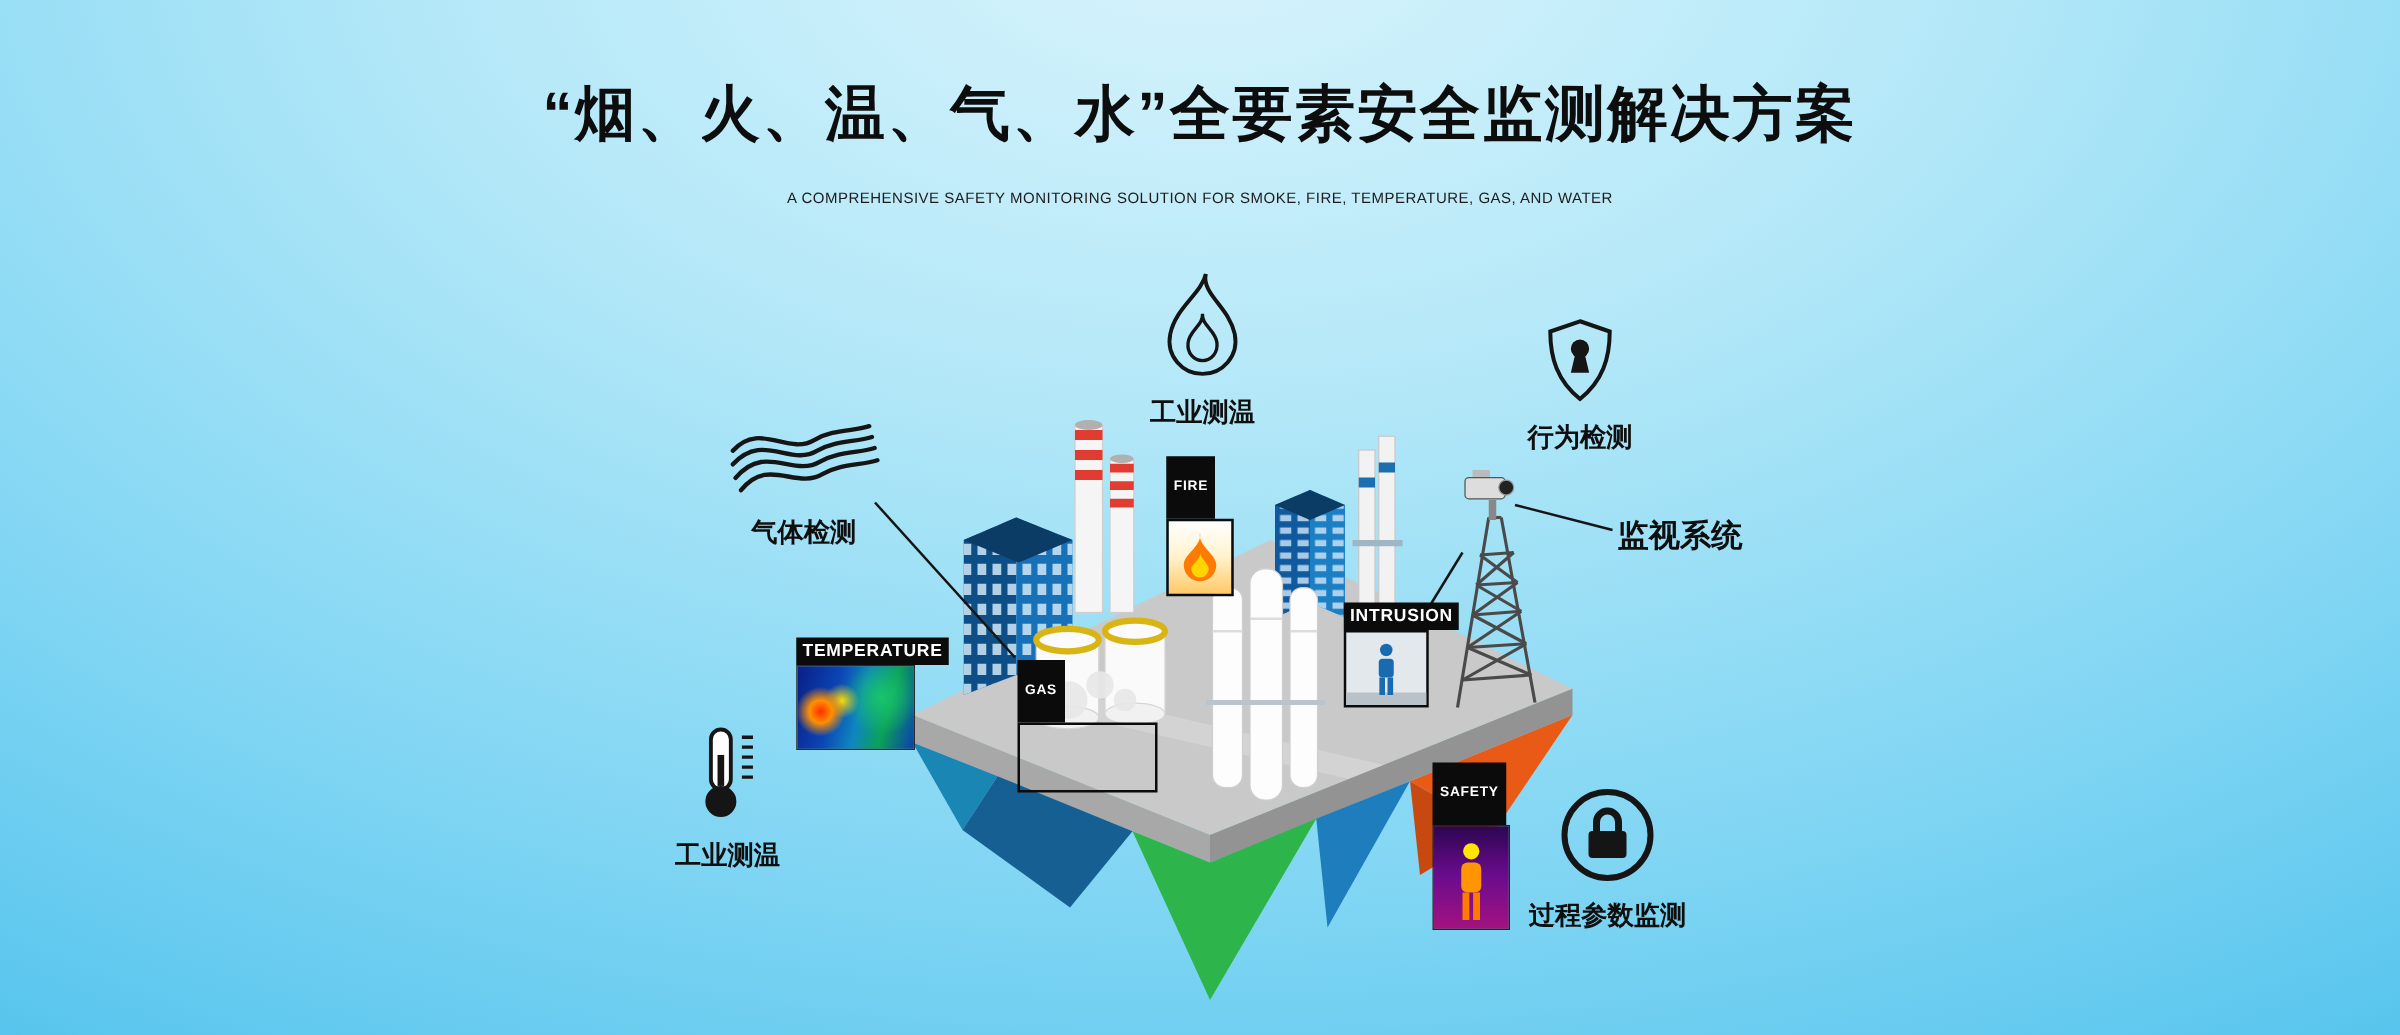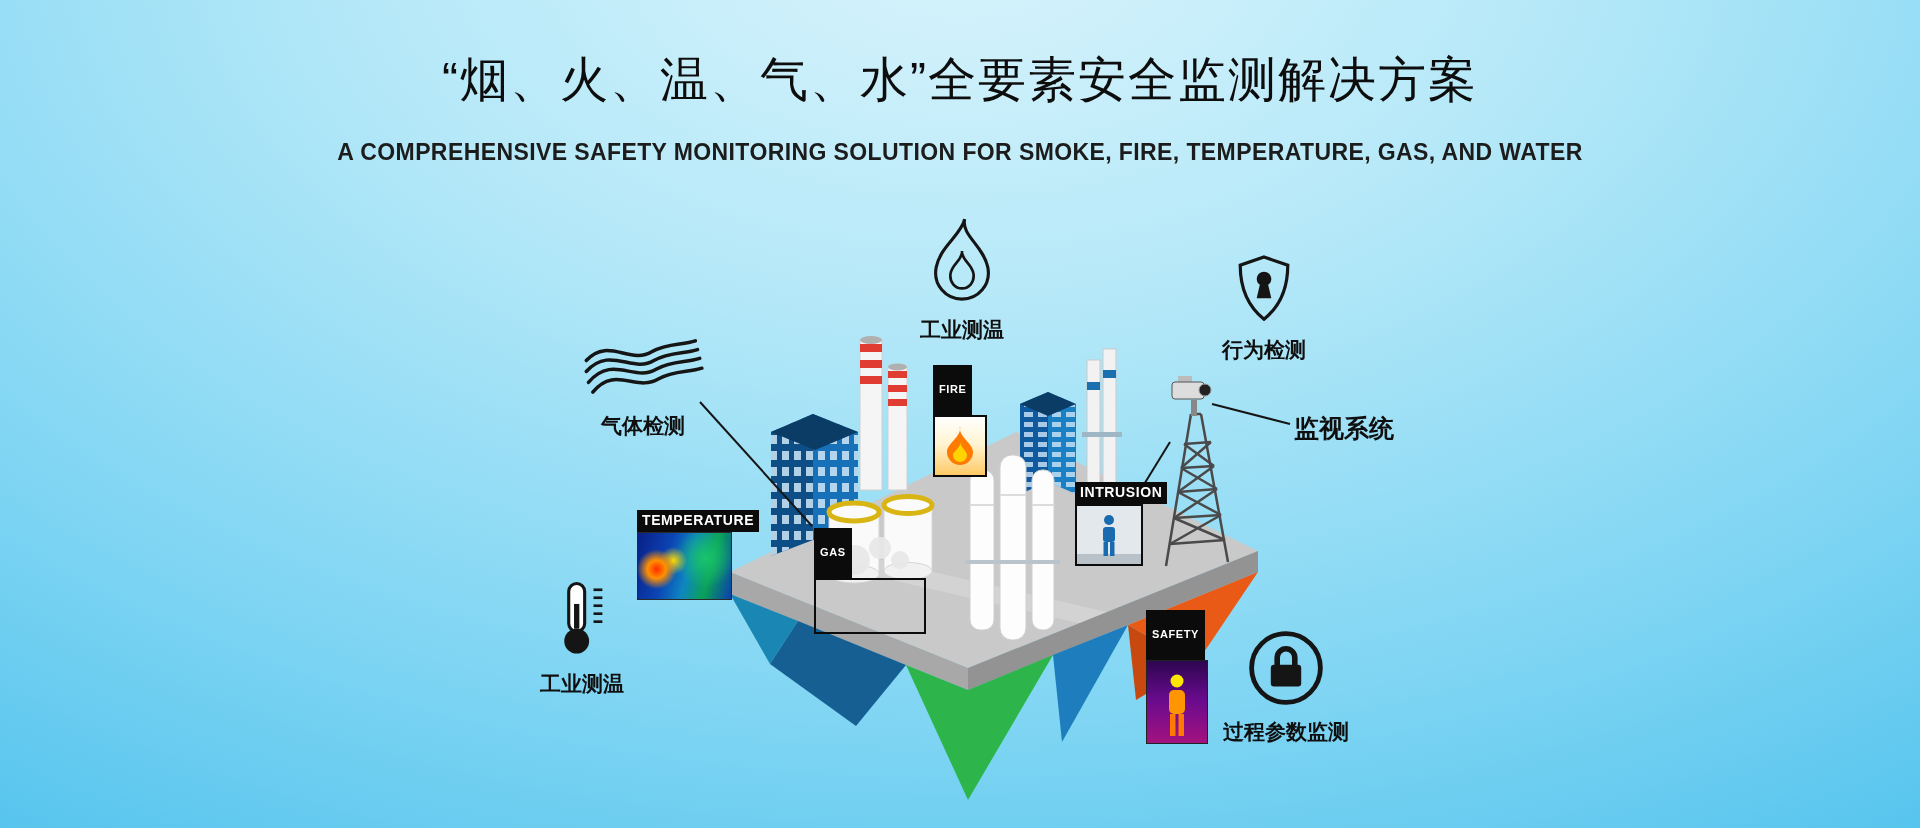--- a/index.html
+++ b/index.html
@@ -5,24 +5,24 @@
   html,body{margin:0;padding:0;background:#ffffff;}
   .banner{
     position:relative;width:1920px;height:828px;overflow:hidden;
     font-family:"Liberation Sans",sans-serif;
     background:
       radial-gradient(115% 165% at 50% -8%,
         #d9f4fc 0%, #b4e8f8 28%, #7fd5f3 58%, #45bdeb 88%, #2fb4e8 100%);
   }
   .header{position:absolute;top:52px;left:0;width:100%;text-align:center;z-index:4;}
   .title{
-    margin:0;font-size:48px;line-height:1.15;font-weight:400;color:#0d0d0d;letter-spacing:2px;
+    margin:12px;font-size:48px;line-height:1.15;font-weight:700;color:#0d0d0d;letter-spacing:2px;
   }
   .subtitle{
-    margin-top:32px;font-size:23px;font-weight:700;color:#1c1c1c;letter-spacing:0.4px;
+    margin-top:32px;font-size:12px;font-weight:400;color:#1c1c1c;letter-spacing:0.4px;
   }
   .scene{position:absolute;left:0;top:0;width:1920px;height:828px;z-index:1;}
   .callout{
     position:absolute;display:flex;flex-direction:column;align-items:center;gap:10px;
     z-index:3;text-align:center;
   }
   .callout-label{font-size:21px;font-weight:700;color:#0f0f0f;white-space:nowrap;}
   .floating-label{position:absolute;z-index:3;font-size:25px;font-weight:700;color:#0f0f0f;white-space:nowrap;}
   .tag{position:absolute;display:flex;flex-direction:column;align-items:flex-start;z-index:2;}
   .tagbar{

